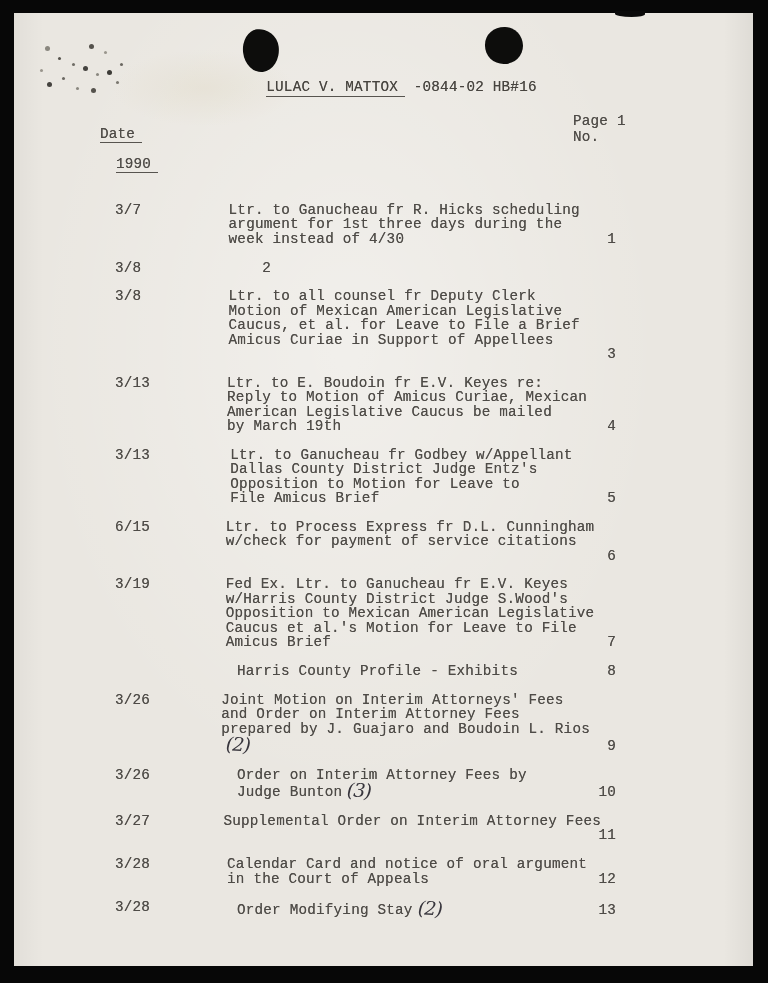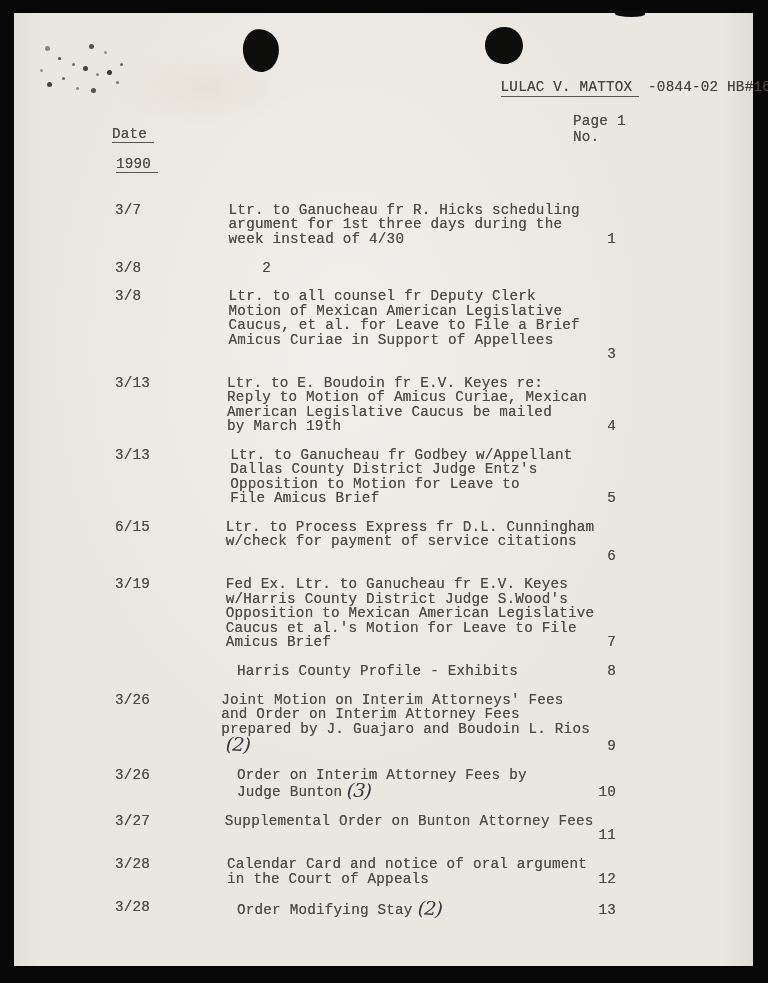--- a/index.html
+++ b/index.html
@@ -26,24 +26,24 @@
   .scribble {
     position:absolute; left:18px; top:20px; width:3px; height:3px; border-radius:50%; background:transparent;
     box-shadow:
       14px 14px 0 1px #8a877f, 26px 24px 0 0 #55524c, 40px 30px 0 0 #706d66,
       52px 34px 0 1px #45433f, 64px 40px 0 0 #8a877f, 76px 38px 0 1px #3d3b37,
       88px 30px 0 0 #6b6862, 72px 18px 0 0 #9a968d, 58px 12px 0 1px #55524c,
       30px 44px 0 0 #6b6862, 16px 50px 0 1px #45433f, 44px 54px 0 0 #8a877f,
       60px 56px 0 1px #55524c, 8px 36px 0 0 #9a968d, 84px 48px 0 0 #7a776f;
   }
   .u { border-bottom:1.2px solid #57544f; padding-right:7px; padding-bottom:1px; }
-  .title { position:absolute; top:67px; left:0; width:100%; text-align:right; }
+  .title { position:absolute; top:67px; left:0; width:100%; text-align:center; }
   .title-inner { display:inline-block; transform:translateX(18px); color:#47443f; }
   .page-block { position:absolute; top:101px; left:559px; width:90px; line-height:15.5px; }
-  .date-label { position:absolute; top:114px; left:98px; }
+  .date-label { position:absolute; top:114px; left:86px; }
   .year-label { position:absolute; top:144px; left:102px; }
   .entries { position:absolute; top:190px; left:101px; width:501px; }
   .entry { display:flex; align-items:flex-end; margin-bottom:14.4px;gap:37px; }
   .entry.gap-lg { margin-top:14.4px;justify-content:center; }
   .c-date { width:85px; align-self:flex-start; }
   .c-desc { flex:1 1 auto; min-width:0; }
   .desc-text { white-space:pre; }
   .c-num { width:34px; text-align:right; align-self:flex-end; flex:0 0 auto; }
   .hand {
     font-family:"DejaVu Serif",serif; font-style:italic;
@@ -137,21 +137,21 @@
         <span class="c-num">9</span>
       </div>
       <div class="entry">
         <span class="c-date">3/26</span>
         <span class="c-desc"><span class="desc-text">Order on Interim Attorney Fees by
 Judge Bunton</span><span class="hand">(3)</span></span>
         <span class="c-num">10</span>
       </div>
       <div class="entry gap-lg">
         <span class="c-date">3/27</span>
-        <span class="c-desc"><span class="desc-text">Supplemental Order on Bunton Attorney Fees</span><span class="hand"></span></span>
+        <span class="c-desc"><span class="desc-text">Supplemental Order on Interim Attorney Fees</span><span class="hand"></span></span>
         <span class="c-num">11</span>
       </div>
       <div class="entry">
         <span class="c-date">3/28</span>
         <span class="c-desc"><span class="desc-text">Calendar Card and notice of oral argument
 in the Court of Appeals</span><span class="hand"></span></span>
         <span class="c-num">12</span>
       </div>
       <div class="entry">
         <span class="c-date">3/28</span>

